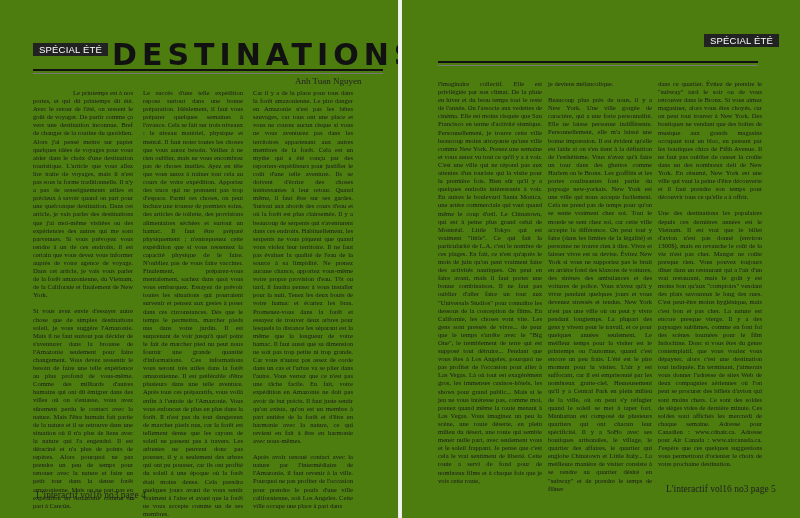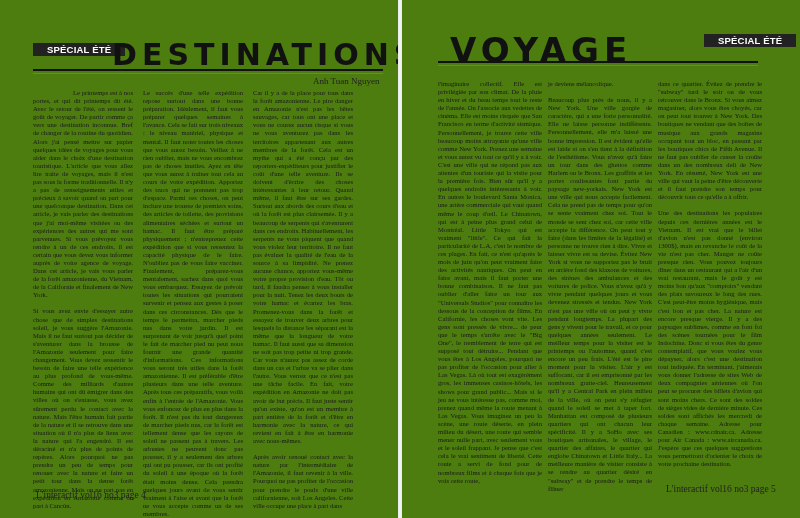--- a/index.html
+++ b/index.html
@@ -1,59 +1,58 @@
 <!DOCTYPE html>
 <html><head>
   <meta charset="utf-8">
   <style>
     html, body { margin: 0; padding: 0; background: #ffffff; }
     body { width: 800px; height: 518px; position: relative; overflow: hidden; font-family: "Liberation Serif", serif; color: #1a1a1a; }
     .page { position: absolute; top: 0; height: 518px; background: #4d7c0f; }
     .page-left { left: 0; width: 398px; }
     .page-right { left: 402px; width: 398px; }
     .gutter { position: absolute; left: 398px; top: 0; width: 4px; height: 518px; background: linear-gradient(to right, #e8e8e8, #f6f6f6, #e8e8e8); }
-    .badge { position: absolute; background: #222; color: #fff; font-family: "Liberation Sans", sans-serif; font-weight: bold; font-size: 9.5px; padding: 1px 14px; letter-spacing: 0.2px; line-height: 11px; }
+    .badge { position: absolute; background: #222; color: #fff; font-family: "Liberation Sans", sans-serif; font-weight: normal; font-size: 9.5px; padding: 1px 6px; letter-spacing: 0.2px; line-height: 11px; }
     .title { position: absolute; font-family: "DejaVu Sans", sans-serif; font-weight: bold; color: #111; letter-spacing: 5px; line-height: 1; }
     .rule { position: absolute; height: 0; border-top: 2px solid #111; }
     .rule2 { position: absolute; height: 0; border-top: 1px solid #777; }
     .byline { position: absolute; font-size: 9px; color: #222; }
     .col { position: absolute; font-size: 6.6px; line-height: 8.1px; text-align: justify; hyphens: auto; color: #1a1a1a; }
     .col p { margin: 0 0 8px 0; }
     .col p.indent { text-indent: 40px; }
     .footer { position: absolute; font-size: 9.5px; color: #222; }
   </style>
 </head>
 <body>
 
 <div class="page page-left">
   <div class="badge" style="left:33px; top:43px;">SPÉCIAL ÉTÉ</div>
   <div class="title" style="left:112px; top:40px; font-size:30px;">DESTINATIONS</div>
   <div class="rule" style="left:33px; top:69px; width:350px;"></div>
   <div class="rule2" style="left:33px; top:73px; width:350px;"></div>
-  <div class="byline" style="left:313px; top:76px;">Anh Tuan Nguyen</div>
+  <div class="byline" style="left:295px; top:76px;">Anh Tuan Nguyen</div>
 
   <div class="col" style="left:33px; top:89px; width:100px;">
     <p class="indent">Le printemps est à nos portes, et qui dit printemps dit été. Avec le retour de l'été, on ressent le goût de voyager. De partir comme ça vers une destination inconnue. Bref de changer de la routine du quotidien. Alors j'ai pensé mettre sur papier quelques idées de voyages pour vous aider dans le choix d'une destination touristique. L'article que vous allez lire traite de voyages, mais il n'est pas sous la forme traditionnelle. Il n'y a pas de renseignements utiles et précieux à savoir quand on part pour une quelconque destination. Dans cet article, je vais parler des destinations que j'ai moi-même visitées ou des expériences des autres qui me sont parvenues. Si vous prévoyez vous rendre à un de ces endroits, il est certain que vous devez vous informer auprès de votre agence de voyage. Dans cet article, je vais vous parler de la forêt amazonienne, du Vietnam, de la Californie et finalement de New York.</p>
     <p>Si vous avez envie d'essayer autre chose que de simples destinations soleil, je vous suggère l'Amazonie. Mais il ne faut surtout pas décider de s'aventurer dans la brousse de l'Amazonie seulement pour faire changement. Vous devez ressentir le besoin de faire une telle expérience au plus profond de vous-même. Comme des milliards d'autres humains qui ont dû émigrer dans des villes où on s'entasse, vous avez sûrement perdu le contact avec la nature. Mais l'être humain fait partie de la nature et il se retrouve dans une situation où il n'a plus de liens avec la nature qui l'a engendré. Il est déraciné et n'a plus de points de repères. Alors pourquoi ne pas prendre un peu de temps pour renouer avec la nature et faire un petit tour dans la dense forêt amazonienne. Mais on ne part pas en expédition en Amazonie comme on part à Cancún.</p>
   </div>
   <div class="col" style="left:143px; top:89px; width:100px;">
     <p>Le succès d'une telle expédition repose surtout dans une bonne préparation. Idéalement, il faut vous préparer quelques semaines à l'avance. Cela se fait sur trois niveaux : le niveau matériel, physique et mental. Il faut noter toutes les choses que vous aurez besoin. Veillez à ne rien oublier, mais ne vous encombrez pas de choses inutiles. Ayez en tête que vous aurez à traîner tout cela au cours de votre expédition. Apportez des trucs qui ne prennent pas trop d'espace. Parmi ces choses, on peut inclure une trousse de premiers soins, des articles de toilette, des provisions alimentaires séchées et surtout un hamac. Il faut être préparé physiquement ; n'entreprenez cette expédition que si vous ressentez la capacité physique de le faire. N'oubliez pas de vous faire vacciner. Finalement, préparez-vous mentalement, sachez dans quoi vous vous embarquez. Essayez de prévoir toutes les situations qui pourraient survenir et pensez aux gestes à poser dans ces circonstances. Dès que le temps le permettra, marcher pieds nus dans votre jardin. Il est surprenant de voir jusqu'à quel point le fait de marcher pied nu peut nous fournir une grande quantité d'informations. Ces informations vous seront très utiles dans la forêt amazonienne. Il est préférable d'être plusieurs dans une telle aventure. Après tous ces préparatifs, vous voilà enfin à l'entrée de l'Amazonie. Vous vous enfoncez de plus en plus dans la forêt. Il n'est pas du tout dangereux de marcher pieds nus, car la forêt est tellement dense que les rayons de soleil ne passent pas à travers. Les arbustes ne peuvent donc pas pousser, il y a seulement des arbres qui ont pu pousser, car ils ont profité du soleil à une époque où la forêt était moins dense. Cela prendra quelques jours avant de vous sentir vraiment à l'aise et avant que la forêt ne vous accepte comme un de ses membres.</p>
   </div>
   <div class="col" style="left:253px; top:89px; width:100px;">
     <p>Car il y a de la place pour tous dans la forêt amazonienne. Le pire danger en Amazonie n'est pas les bêtes sauvages, car tous ont une place et vous ne courez aucun risque si vous ne vous aventurez pas dans les territoires appartenant aux autres membres de la forêt. Cela est un mythe qui a été conçu par des reporters-expéditeurs pour justifier le coût d'une telle aventure. Ils se doivent d'écrire des choses intéressantes à leur retour. Quand même, il faut être sur ses gardes. Surtout aux abords des cours d'eau et où la forêt est plus clairsemée. Il y a beaucoup de serpents qui s'aventurent dans ces endroits. Habituellement, les serpents ne vous piquent que quand vous violez leur territoire. Il ne faut pas évaluer la qualité de l'eau de la source à sa limpidité. Ne prenez aucune chance, apportez vous-même votre propre provision d'eau. Tôt ou tard, il faudra penser à vous installer pour la nuit. Tenez les deux bouts de votre hamac et écartez les bras. Promenez-vous dans la forêt et essayez de trouver deux arbres pour lesquels la distance les séparant est la même que la longueur de votre hamac. Il faut aussi que sa dimension ne soit pas trop petite ni trop grande. Car vous n'aurez pas assez de corde dans un cas et l'arbre va se plier dans l'autre. Vous verrez que ce n'est pas une tâche facile. En fait, votre expédition en Amazonie ne doit pas avoir de but précis. Il faut juste sentir qu'on existe, qu'on est un membre à part entière de la forêt et d'être en harmonie avec la nature, ce qui revient en fait à être en harmonie avec nous-mêmes.</p>
     <p>Après avoir renoué contact avec la nature par l'intermédiaire de l'Amazonie, il faut revenir à la ville. Pourquoi ne pas profiter de l'occasion pour prendre le pouls d'une ville californienne, soit Los Angeles. Cette ville occupe une place à part dans</p>
   </div>
 
   <div class="footer" style="left:36px; top:490px;">L'interactif vol16 no3 page 4</div>
 </div>
 
 <div class="gutter"></div>
 
 <div class="page page-right">
-  <div class="title" style="left:48px; top:33px; font-size:34px;">VOYAGE</div>
   <div class="badge" style="left:302px; top:34px;">SPÉCIAL ÉTÉ</div>
   <div class="rule" style="left:36px; top:61px; width:320px;"></div>
   <div class="rule2" style="left:36px; top:65px; width:320px;"></div>
 
   <div class="col" style="left:36px; top:80px; width:104px;">
     <p>l'imaginaire collectif. Elle est privilégiée par son climat. De la pluie en hiver et du beau temps tout le reste de l'année. On l'associe aux vedettes de cinéma. Elle est moins risquée que San Francisco en terme d'activité sismique. Personnellement, je trouve cette ville beaucoup moins attrayante qu'une ville comme New York. Prenez une semaine et vous aurez vu tout ce qu'il y a à voir. C'est une ville qui ne répond pas aux attentes d'un touriste qui la visite pour la première fois. Bien sûr qu'il y a quelques endroits intéressants à voir. En autres le boulevard Santa Monica, une artère commerciale qui vaut quand même le coup d'œil. Le Chinatown, qui est à peine plus grand celui de Montréal. Little Tokyo qui est vraiment "little". Ce qui fait la particularité de L.A, c'est le nombre de ces plages. En fait, ce n'est qu'après le mois de juin qu'on peut vraiment faire des activités nautiques. On peut en faire avant, mais il faut porter une bonne combinaison. Il ne faut pas oublier d'aller faire un tour aux "Universals Studios" pour connaître les dessous de la conception de films. En Californie, les choses vont vite. Les gens sont pressés de vivre... de peur que le temps s'arrête avec le "Big One", le tremblement de terre qui est supposé tout détruire... Pendant que vous êtes à Los Angeles, pourquoi ne pas profiter de l'occasion pour aller à Las Vegas. Là où tout est exagérément gros, les immenses casinos-hôtels, les shows pour grand public... Mais si le jeu ne vous intéresse pas, comme moi, prenez quand même la route menant à Las Vegas. Vous imaginez un peu la scène, une route déserte, en plein milieu du désert, une route qui semble mener nulle part, avec seulement vous et le soleil frappant. Je pense que c'est cela le vrai sentiment de liberté. Cette route a servi de fond pour de nombreux films et à chaque fois que je vois cette route,</p>
   </div>
   <div class="col" style="left:146px; top:80px; width:104px;">
     <p>je deviens mélancolique.</p>
     <p>Beaucoup plus près de nous, il y a New York. Une ville gorgée de caractère, qui a une forte personnalité. Elle ne laisse personne indifférente. Personnellement, elle m'a laissé une bonne impression. Il est évident qu'elle est laide si on s'en tient à la définition de l'esthétisme. Vous n'avez qu'à faire un tour dans des ghettos comme Harlem ou le Bronx. Les graffitis et les portes coulissantes font partie du paysage new-yorkais. New York est une ville qui nous accepte facilement. Cela ne prend pas de temps pour qu'on se sente vraiment chez soi. Tout le monde se sent chez soi, car cette ville accepte la différence. On peut tout y faire (dans les limites de la légalité) et personne ne trouve rien à dire. Vivre et laisser vivre est sa devise. Évitez New York si vous ne supportez pas le bruit en arrière fond des klaxons de voitures, des sirènes des ambulances et des voitures de police. Vous n'avez qu'à y vivre pendant quelques jours et vous devenez stressés et tendus. New York n'est pas une ville où on peut y vivre pendant longtemps. La plupart des gens y vivent pour le travail, et ce pour quelques années seulement. Le meilleur temps pour la visiter est le printemps ou l'automne, quand c'est encore un peu frais. L'été est le pire moment pour la visiter. L'air y est suffocant, car il est emprisonné par les nombreux gratte-ciel. Heureusement qu'il y a Central Park en plein milieu de la ville, où on peut s'y réfugier quand le soleil se met à taper fort. Manhattan est composé de plusieurs quartiers qui ont chacun leur spécificité. Il y a SoHo avec ses boutiques artisanales, le village, le quartier des affaires, le quartier qui englobe Chinatown et Little Italy... La meilleure manière de visiter consiste à se rendre au quartier désiré en "subway" et de prendre le temps de flâner</p>

